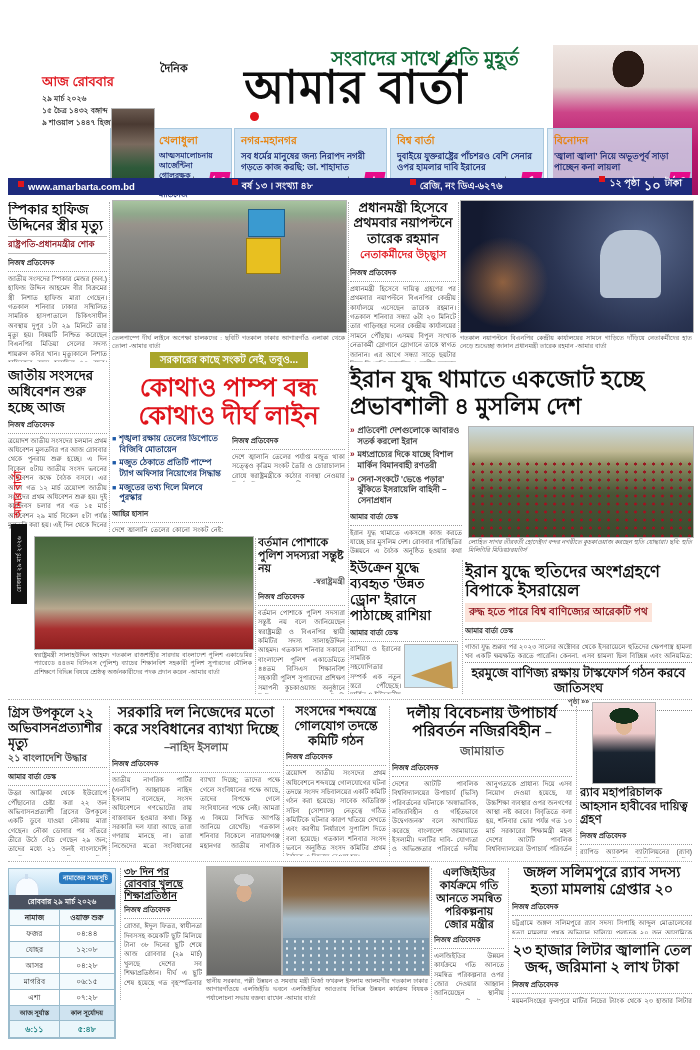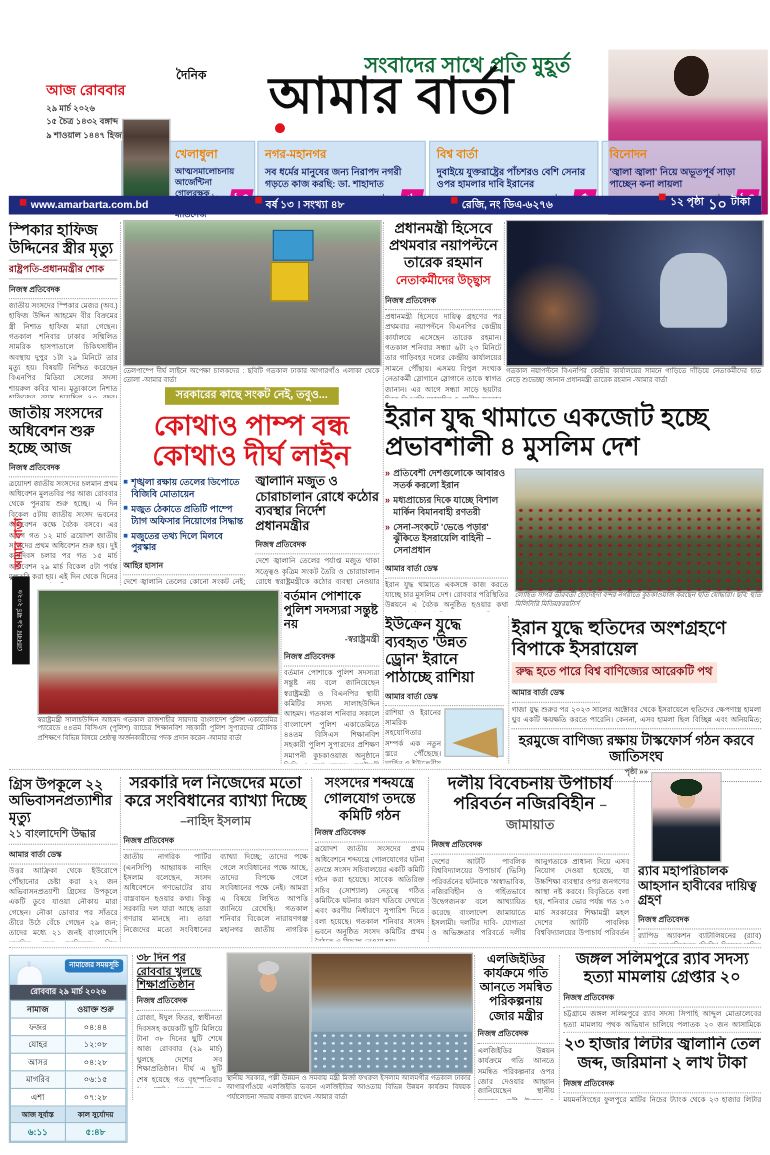--- a/index.html
+++ b/index.html
@@ -208,21 +208,20 @@
         <span class="bsq">■</span>
         <span>মজুতের তথ্য দিলে মিলবে পুরস্কার</span>
       </div>
     <div class="byline">আহির হাসান</div>
     <div class="body-txt" style="height:24px;">দেশে জ্বালানি তেলের কোনো সংকট নেই; সরকারের এমন আশ্বাসের মধ্যেই ঢাকার বিভিন্ন পেট্রোল পাম্পে দেখা যাচ্ছে দীর্ঘ লাইন।</div>
 
   </div>
 
   <div class="abs red-hl" style="left:112px;top:373px;width:233px;font-size:25px;">কোথাও পাম্প বন্ধ কোথাও দীর্ঘ লাইন</div>
   <div class="abs" style="left:232px;top:432px;width:113px;height:100px;overflow:hidden;">
-    <div class="hl" style="font-size:11.5px;">জ্বালানি মজুত ও চোরাচালান রোধে কঠোর ব্যবস্থার নির্দেশ প্রধানমন্ত্রীর</div>
     <div class="byline">নিজস্ব প্রতিবেদক</div>
     <div class="body-txt" style="height:30px;">দেশে জ্বালানি তেলের পর্যাপ্ত মজুত থাকা সত্ত্বেও কৃত্রিম সংকট তৈরি ও চোরাচালান রোধে স্বরাষ্ট্রমন্ত্রীকে কঠোর ব্যবস্থা নেওয়ার নির্দেশ দিয়েছেন প্রধানমন্ত্রী তারেক রহমান। এরই সঙ্গে সবাইকে নিজ নিজ এলাকায় সতর্ক থাকার নির্দেশ দেন।</div>
 
   </div>
 
   <div class="abs hl" style="left:350px;top:366px;width:342px;font-size:23px;">ইরান যুদ্ধ থামাতে একজোট হচ্ছে প্রভাবশালী ৪ মুসলিম দেশ</div>
   <div class="abs" style="left:350px;top:426px;width:112px;height:130px;overflow:hidden;">
     <div class="bullet2">
         <span class="barr">»</span>
         <span>প্রতিবেশী দেশগুলোকে আবারও সতর্ক করলো ইরান</span>

